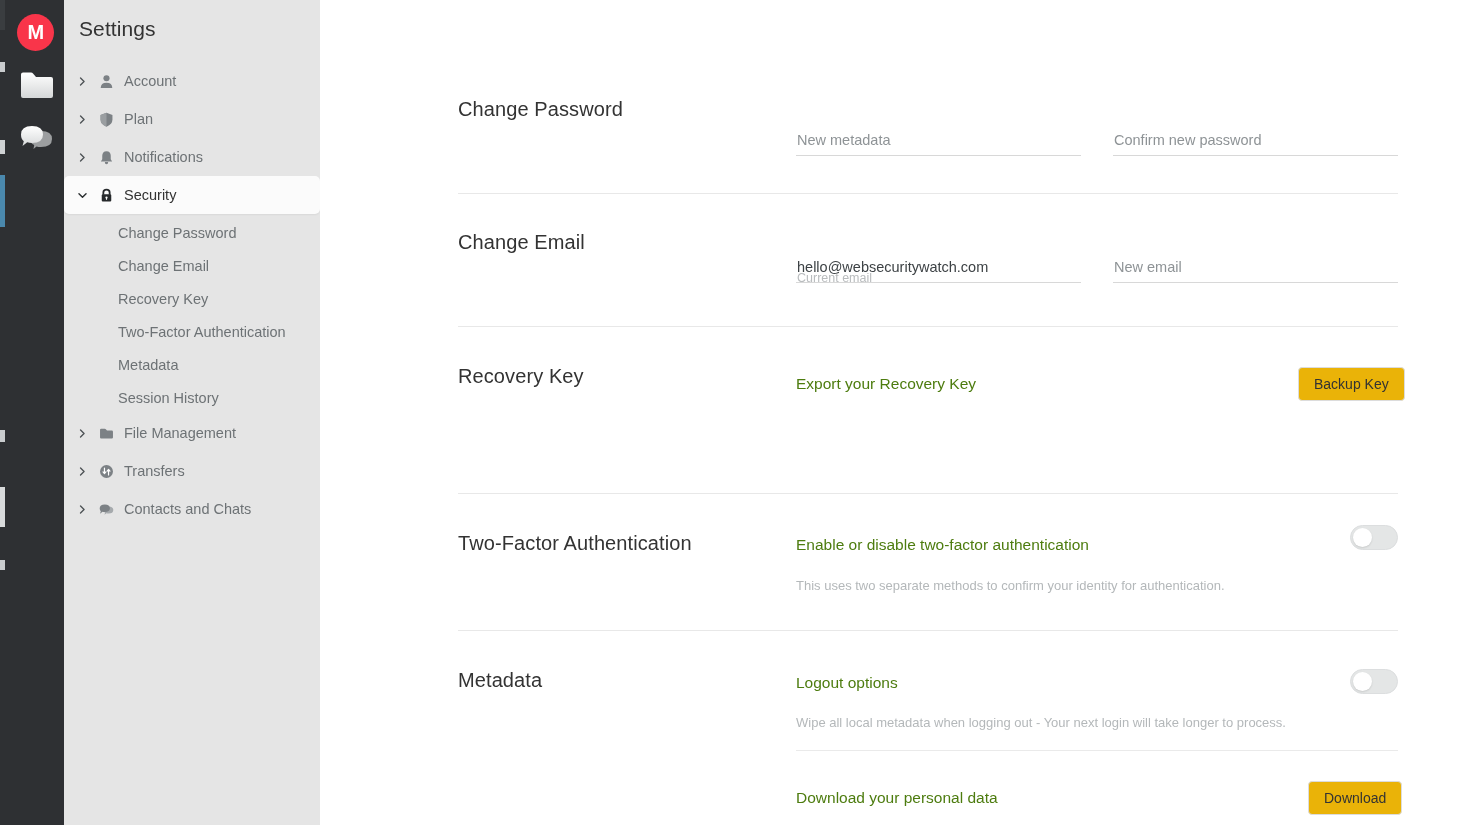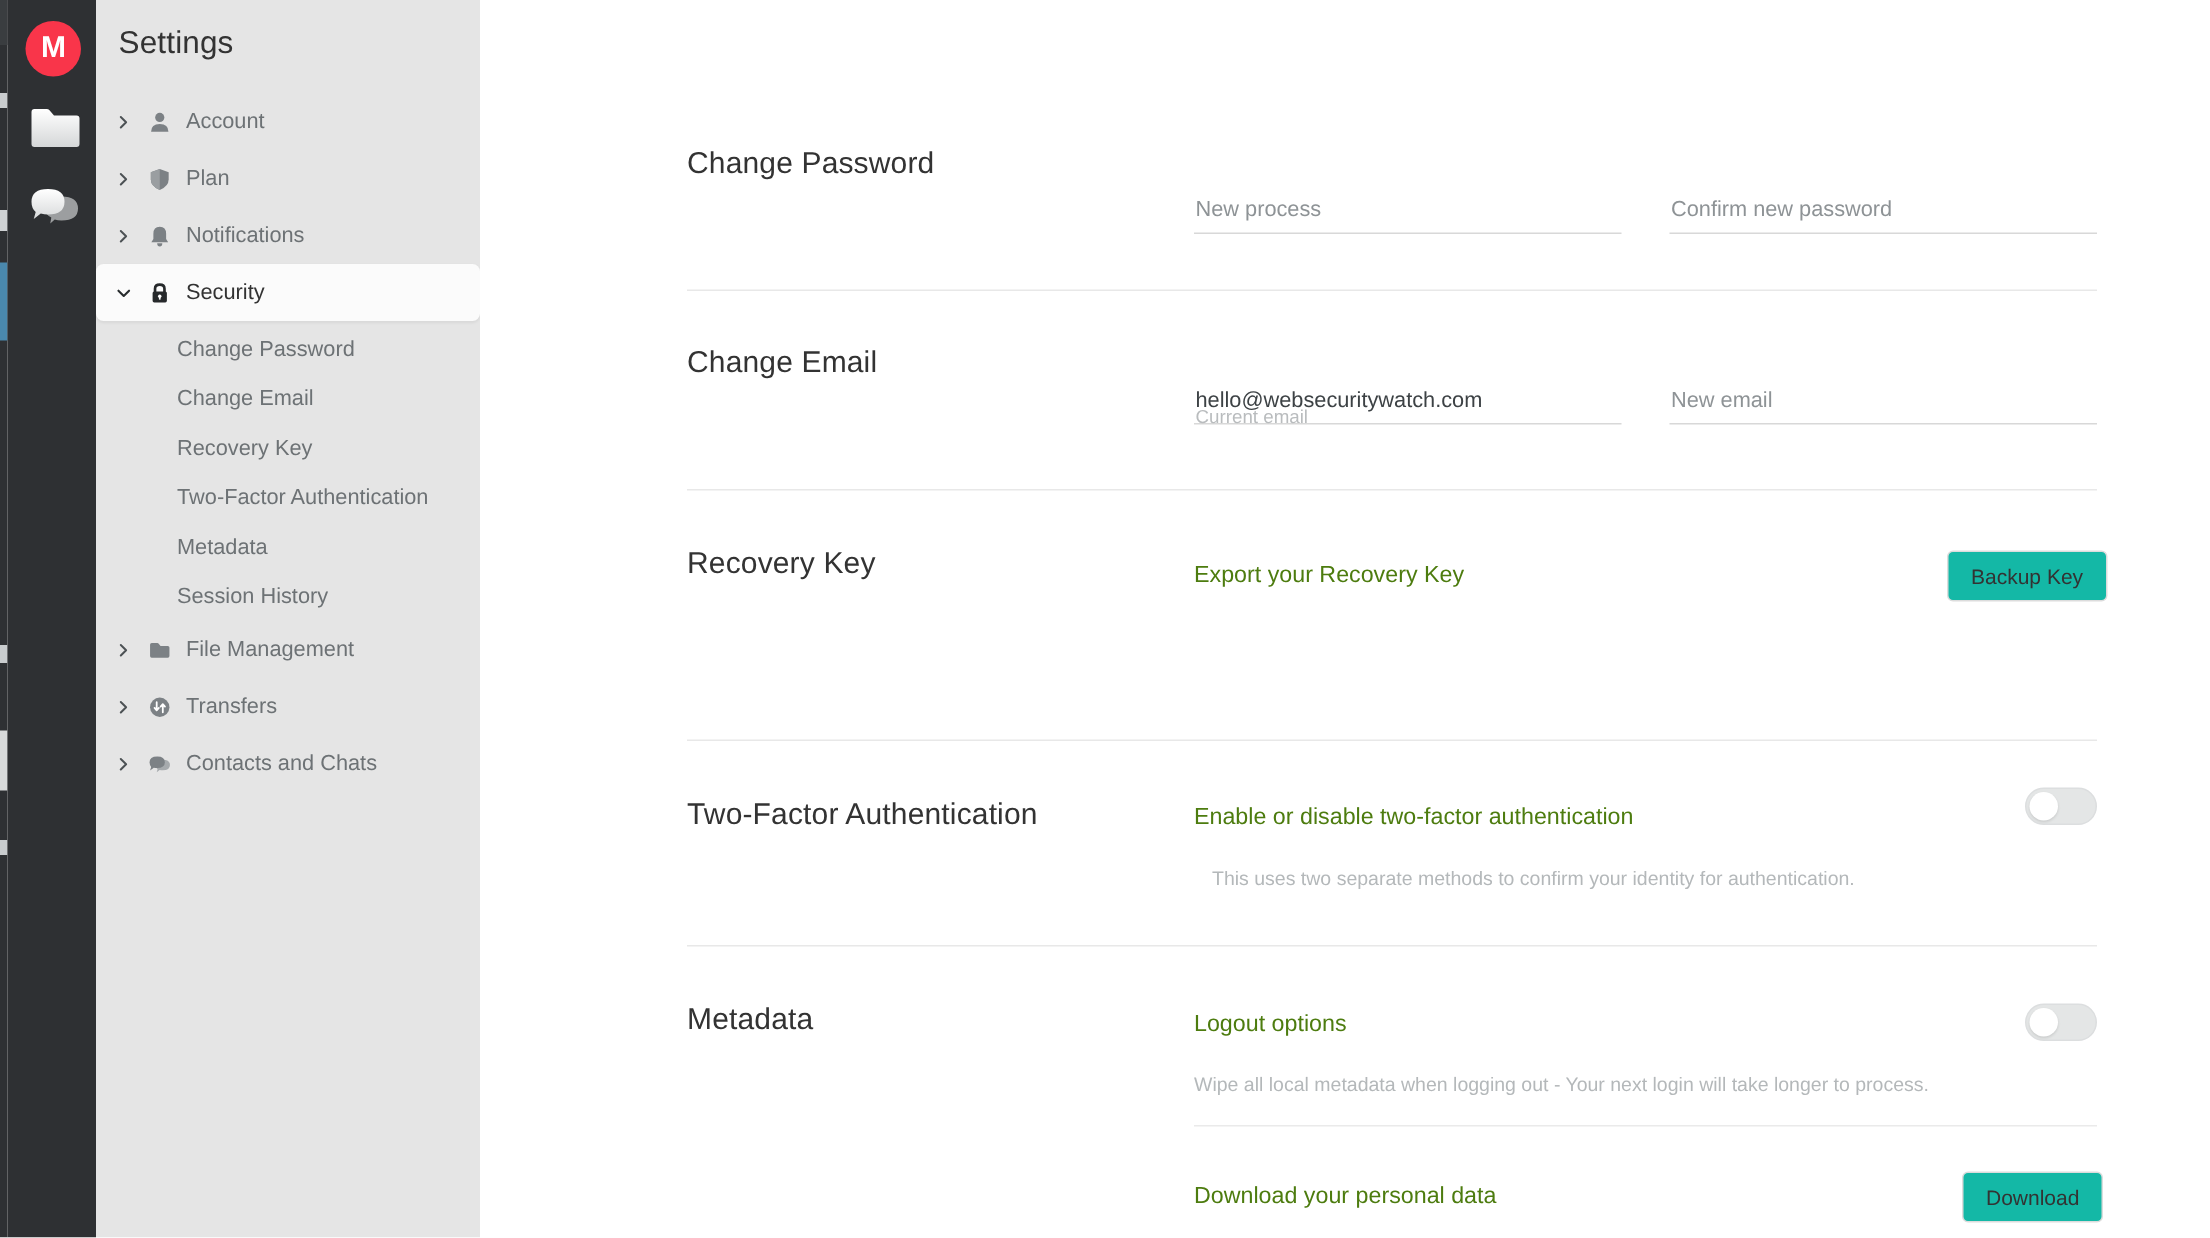--- a/index.html
+++ b/index.html
@@ -240,21 +240,21 @@
     width: 600px;
     font-size: 13px;
     line-height: 18px;
     color: #b4b8ba;
   }
 
   .btn {
     position: absolute;
     height: 34px;
     padding: 0 15px;
-    background: #14b8a6;
+    background: #eab308;
     border: 1px solid #dcdcdc;
     border-radius: 4px;
     font-family: "Liberation Sans", sans-serif;
     font-size: 14px;
     color: #333333;
     cursor: pointer;
     white-space: nowrap;
   }
 
   .toggle {
@@ -479,21 +479,21 @@
       <div class="avatar-dot"></div>
     </div>
   </div>
 
   <div class="content">
 
     <div class="section" style="top:0;height:200px;">
       <div class="sec-title" style="top:98px;">Change Password</div>
 
       <div class="field" style="left:476px; top:122px; width:285px;">
-        <span class="field-text ph">New process</span>
+        <span class="field-text ph">New metadata</span>
       </div>
 
       <div class="field" style="left:793px; top:122px; width:285px;">
         <span class="field-text ph">Confirm new password</span>
       </div>
 
       <div class="divider" style="top:193px;"></div>
     </div>
 
     <div class="section" style="top:194px;height:140px;">
@@ -524,21 +524,21 @@
 
     <div class="section" style="top:493px;height:140px;">
       <div class="sec-title" style="top:39px;">Two-Factor Authentication</div>
 
       <div class="row-label" style="top:43px;">Enable or disable two-factor authentication</div>
 
       <div class="toggle" style="left:1030px; top:32px;">
         <div class="knob"></div>
       </div>
 
-      <div class="row-desc" style="top:84px;margin-left:12px;">This uses two separate methods to confirm your identity for authentication.</div>
+      <div class="row-desc" style="top:84px;">This uses two separate methods to confirm your identity for authentication.</div>
 
       <div class="divider" style="top:137px;"></div>
     </div>
 
     <div class="section" style="top:630px;height:195px;">
       <div class="sec-title" style="top:39px;">Metadata</div>
 
       <div class="row-label" style="top:44px;">Logout options</div>
 
       <div class="toggle" style="left:1030px; top:39px;">

